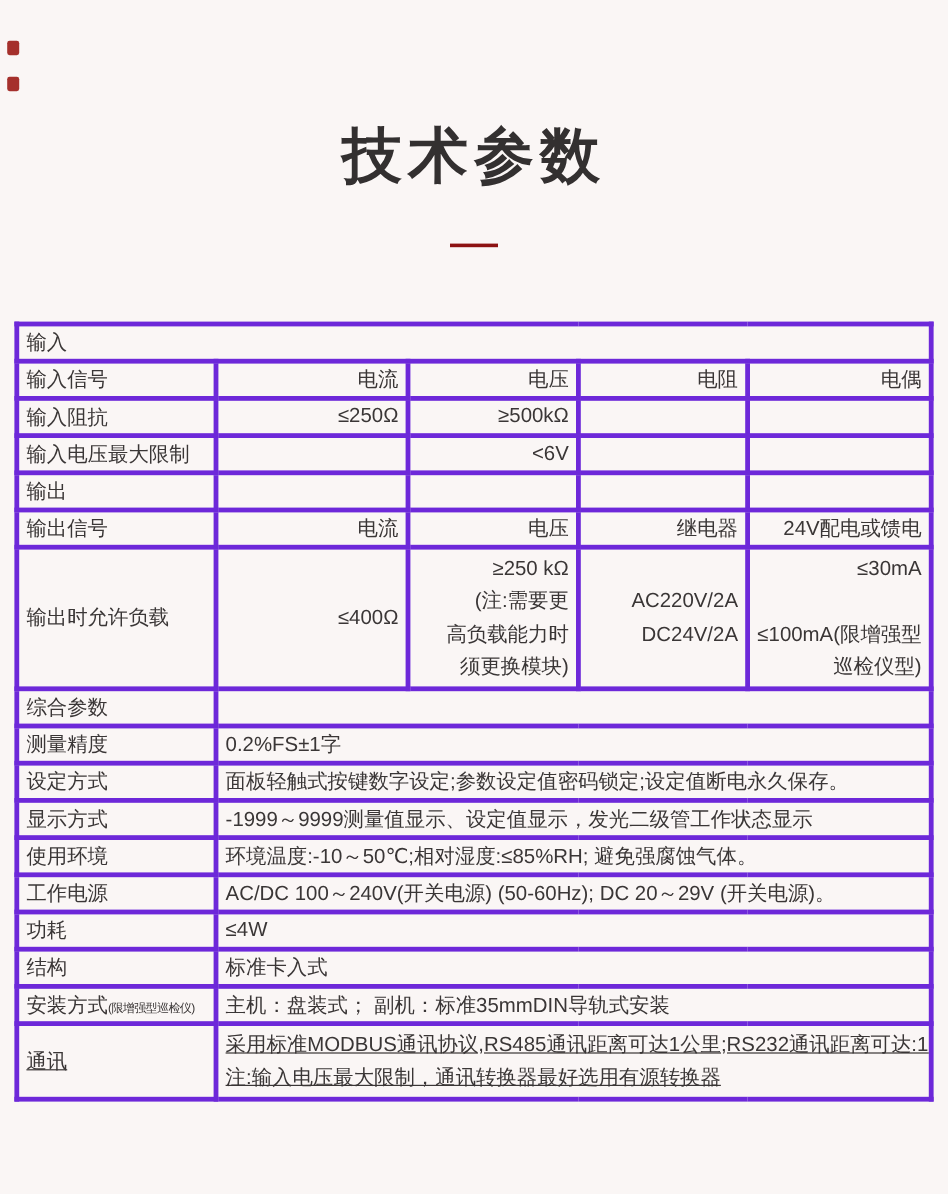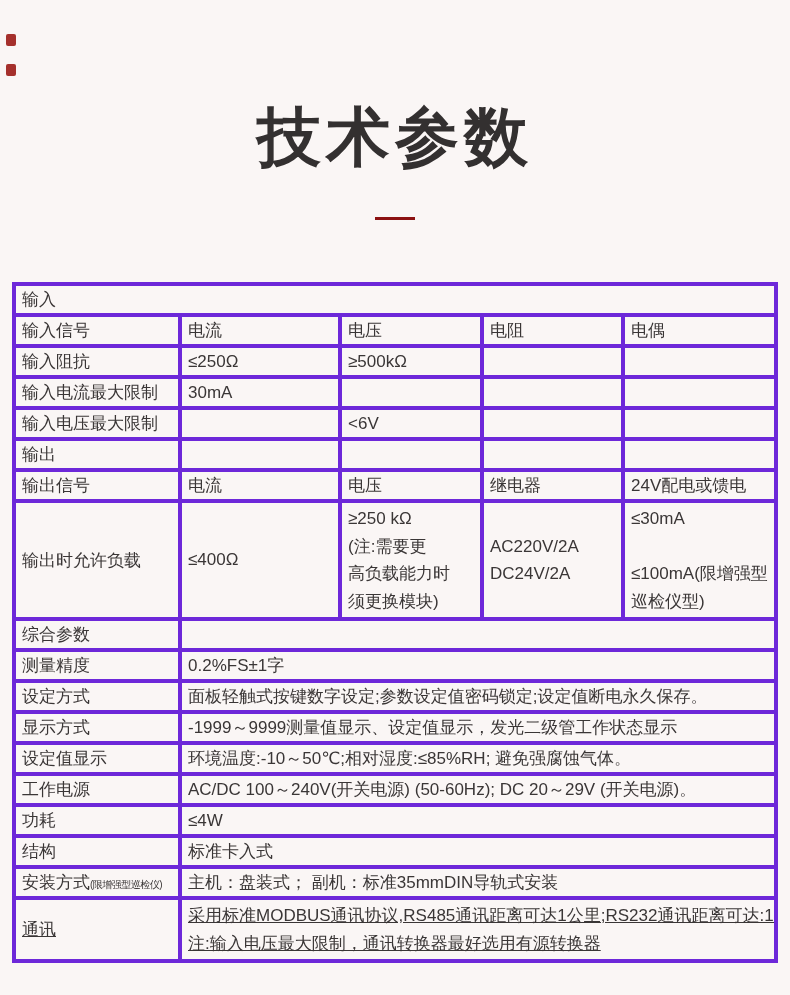--- a/index.html
+++ b/index.html
@@ -12,21 +12,21 @@
     overflow:hidden;
   }
   .corner-marks{position:absolute;left:6px;top:34px;}
   .mark{
     display:block;width:10px;height:12px;margin-bottom:18px;
     background:#9b1b16;border-radius:2px;opacity:.9;
   }
   h1.page-title{
     margin:104px 0 0 0;
     text-align:center;
-    font-size:64px;
+    font-size:50px;
     font-weight:900;
     letter-spacing:5px;
     color:#333030;
     line-height:1.05;
   }
   .divider{
     width:40px;height:3px;
     background:#8c1212;
     margin:46px auto 0 auto;
   }
@@ -39,21 +39,21 @@
     font-size:17px;
   }
   table.spec td{
     border:4px solid #6d28d9;
     padding:2px 6px;
     vertical-align:middle;
     overflow:hidden;
     white-space:nowrap;
   }
   td.left{text-align:left;padding-left:8px;}
-  td.center{text-align:left;}
+  td.center{text-align:right;}
   td.top{vertical-align:top;padding-top:1px;}
   .line{line-height:27.5px;}
   .small{font-size:10px;letter-spacing:-0.5px;}
 </style>
 </head>
 <body>
 
 <div class="corner-marks">
   <span class="mark"></span>
   <span class="mark"></span>
@@ -78,27 +78,20 @@
         <td class="left">输入信号</td>
         <td class="center">电流</td>
         <td class="center">电压</td>
         <td class="center">电阻</td>
         <td class="center">电偶</td>
       </tr>
       <tr style="height: 27px; margin-left: 36px;">
         <td class="left">输入阻抗</td>
         <td class="center">≤250Ω</td>
         <td class="center">≥500kΩ</td>
-        <td class="center"></td>
-        <td class="center"></td>
-      </tr>
-      <tr style="height: 27px;">
-        <td class="left">输入电流最大限制</td>
-        <td class="center">30mA</td>
-        <td class="center"></td>
         <td class="center"></td>
         <td class="center"></td>
       </tr>
       <tr style="height: 27px;">
         <td class="left">输入电压最大限制</td>
         <td class="center"></td>
         <td class="center">&lt;6V</td>
         <td class="center"></td>
         <td class="center"></td>
       </tr>
@@ -148,21 +141,21 @@
       </tr>
       <tr style="height: 27px;">
         <td class="left">设定方式</td>
         <td colspan="4" class="left">面板轻触式按键数字设定;参数设定值密码锁定;设定值断电永久保存。</td>
       </tr>
       <tr style="height: 28px; margin-left: 36px;">
         <td class="left">显示方式</td>
         <td colspan="4" class="left">-1999～9999测量值显示、设定值显示，发光二级管工作状态显示</td>
       </tr>
       <tr style="height: 28px;">
-        <td class="left">设定值显示</td>
+        <td class="left">使用环境</td>
         <td colspan="4" class="left">环境温度:-10～50℃;相对湿度:≤85%RH; 避免强腐蚀气体。</td>
       </tr>
       <tr style="height: 28px;">
         <td class="left">工作电源</td>
         <td colspan="4" class="left">AC/DC 100～240V(开关电源) (50-60Hz); DC 20～29V (开关电源)。</td>
       </tr>
       <tr style="height: 27px;">
         <td class="left">功耗</td>
         <td colspan="4" class="left">≤4W</td>
       </tr>

